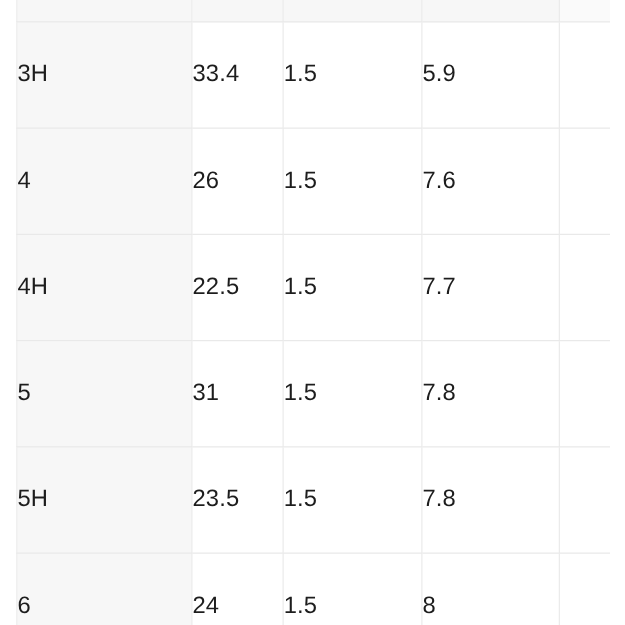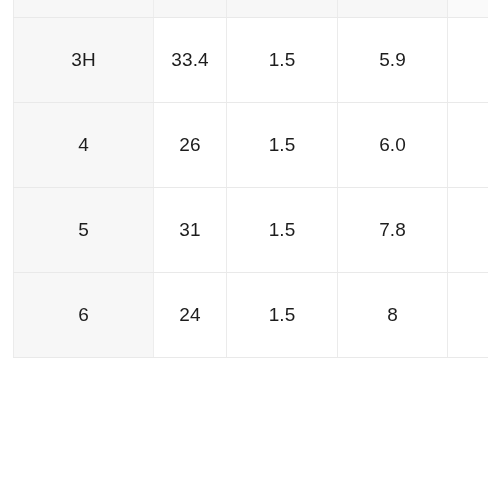--- a/index.html
+++ b/index.html
@@ -42,21 +42,20 @@
   table.size-chart col.c-num1   { width: 73px;  }
   table.size-chart col.c-num2   { width: 111px; }
   table.size-chart col.c-num3   { width: 110px; }
   table.size-chart col.c-blank  { width: 40px;  }
 
   table.size-chart td {
     height: 85px;
     border-top: 1px solid #e9e9e9;
     border-bottom: 1px solid #e9e9e9;
     border-right: 1px solid #ebebeb;
-    text-align: center;
     vertical-align: middle;
     font-size: 19px;
     font-weight: 400;
     color: #1d1d1d;
     background: #ffffff;
     padding: 0;
     letter-spacing: 0.1px;
     box-sizing: border-box;
   }
 
@@ -109,26 +108,40 @@
             <td class="cell-size">3H</td>
             <td>33.4</td>
             <td>1.5</td>
             <td>5.9</td>
             <td class="cell-blank"></td>
           </tr>
           <tr>
             <td class="cell-size">4</td>
             <td>26</td>
             <td>1.5</td>
-            <td>6.0</td>
+            <td>7.6</td>
+            <td class="cell-blank"></td>
+          </tr>
+          <tr>
+            <td class="cell-size">4H</td>
+            <td>22.5</td>
+            <td>1.5</td>
+            <td>7.7</td>
             <td class="cell-blank"></td>
           </tr>
           <tr>
             <td class="cell-size">5</td>
             <td>31</td>
+            <td>1.5</td>
+            <td>7.8</td>
+            <td class="cell-blank"></td>
+          </tr>
+          <tr>
+            <td class="cell-size">5H</td>
+            <td>23.5</td>
             <td>1.5</td>
             <td>7.8</td>
             <td class="cell-blank"></td>
           </tr>
           <tr>
             <td class="cell-size">6</td>
             <td>24</td>
             <td>1.5</td>
             <td>8</td>
             <td class="cell-blank"></td>

